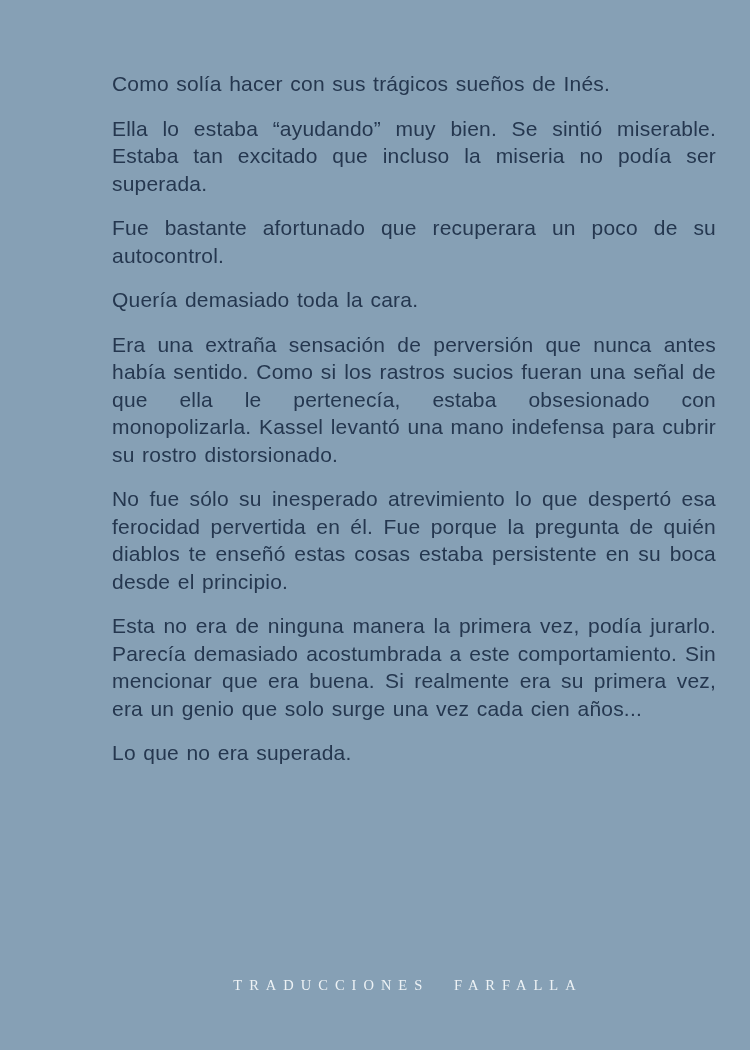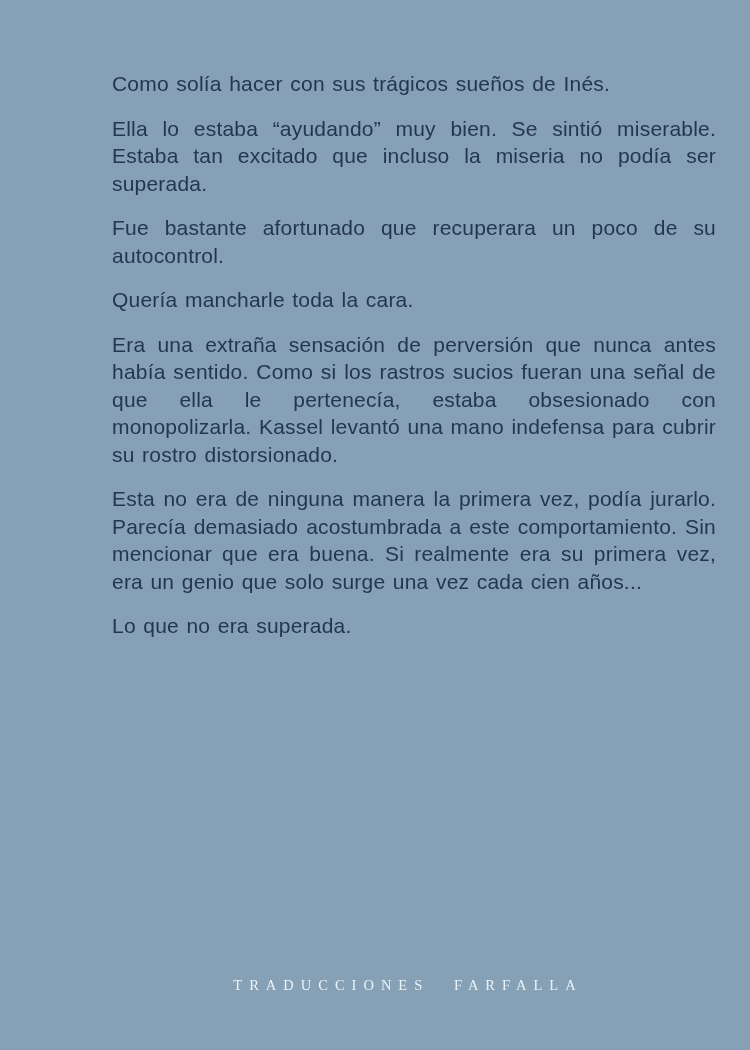--- a/index.html
+++ b/index.html
@@ -52,19 +52,20 @@
   }
 </style>
 </head>
 <body>
 
 <div class="page">
   <div class="text-block">
     <p>Como solía hacer con sus trágicos sueños de Inés.</p>
     <p>Ella lo estaba “ayudando” muy bien. Se sintió miserable. Estaba tan excitado que incluso la miseria no podía ser superada.</p>
     <p>Fue bastante afortunado que recuperara un poco de su autocontrol.</p>
-    <p>Quería mancharle toda la cara.</p>
+    <p>Quería demasiado toda la cara.</p>
     <p>Era una extraña sensación de perversión que nunca antes había sentido. Como si los rastros sucios fueran una señal de que ella le pertenecía, estaba obsesionado con monopolizarla. Kassel levantó una mano indefensa para cubrir su rostro distorsionado.</p>
+    <p>No fue sólo su inesperado atrevimiento lo que despertó esa ferocidad pervertida en él. Fue porque la pregunta de quién diablos te enseñó estas cosas estaba persistente en su boca desde el principio.</p>
     <p>Esta no era de ninguna manera la primera vez, podía jurarlo. Parecía demasiado acostumbrada a este comportamiento. Sin mencionar que era buena. Si realmente era su primera vez, era un genio que solo surge una vez cada cien años...</p>
     <p>Lo que no era superada.</p>
   </div>
   <div class="footer">TRADUCCIONES FARFALLA</div>
 </div>
 
 </body></html>

